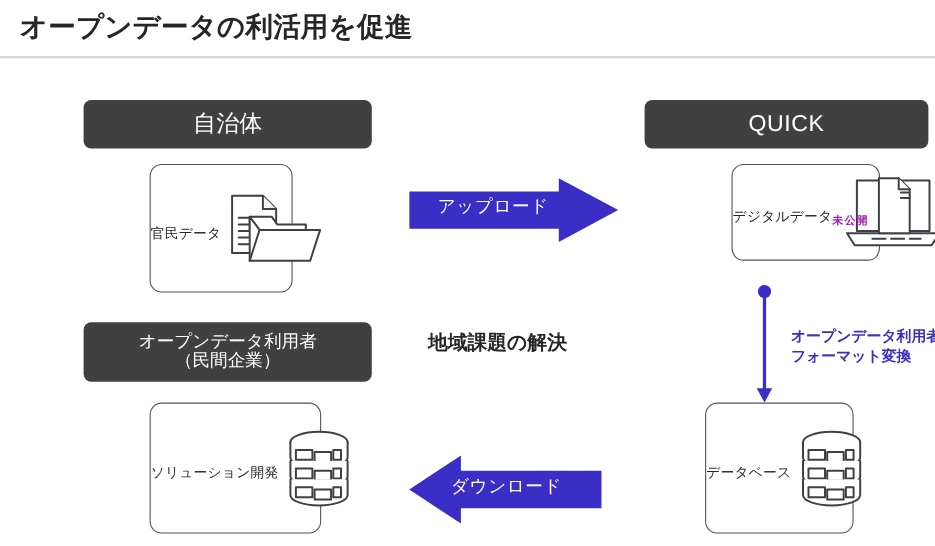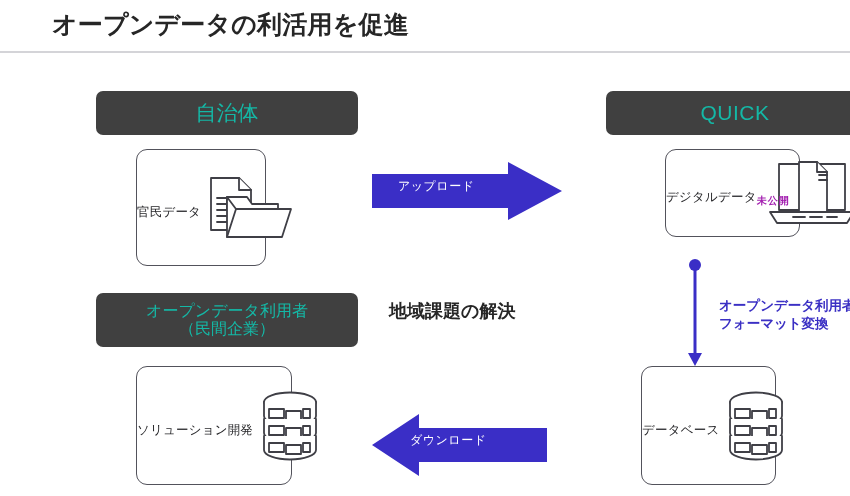--- a/index.html
+++ b/index.html
@@ -23,44 +23,42 @@
   
   .page-title {
     position: absolute;
     left: 18px;
     top: 8px;
     font-size: 25px;
     font-weight: bold;
     color: #262626;
     letter-spacing: 0.2px;
     white-space: nowrap;
-    margin-left: 34px;
   }
   .title-rule {
     position: absolute;
     left: 0;
     top: 51px;
     width: 850px;
     height: 2px;
     background: #d4d4d8;
   }
 
   
   .pill {
     position: absolute;
     background: #404040;
     border-radius: 7px;
-    color: #14b8a6;
+    color: #ffffff;
     display: flex;
     align-items: center;
     justify-content: center;
     text-align: center;
     line-height: 1.12;
     box-sizing: border-box;
-    margin-left: 20px;
   }
   .pill-label { display: block; }
   #pill-local {
     left: 76px; top: 91px; width: 262px; height: 44px;
     font-size: 21px;
   }
   #pill-quick {
     left: 586px; top: 91px; width: 258px; height: 44px;
     font-size: 21px;
     letter-spacing: 0.5px;
@@ -100,21 +98,21 @@
   #card-solution { left: 136px; top: 366px; width: 156px; height: 119px; }
   #card-database { left: 641px; top: 366px; width: 135px; height: 119px; }
 
   
   .block-arrow {
     position: absolute;
   }
   .arrow-text {
     position: absolute;
     color: #ffffff;
-    font-size: 12px;
+    font-size: 16px;
     white-space: nowrap;
     letter-spacing: 0.5px;
   }
   #arrow-upload      { left: 372px; top: 162px; }
   #arrow-upload-text { left: 398px; top: 178px; }
   #arrow-download      { left: 372px; top: 414px; }
   #arrow-download-text { left: 410px; top: 432px; }
 
   
   #connector { position: absolute; left: 686px; top: 258px; }

